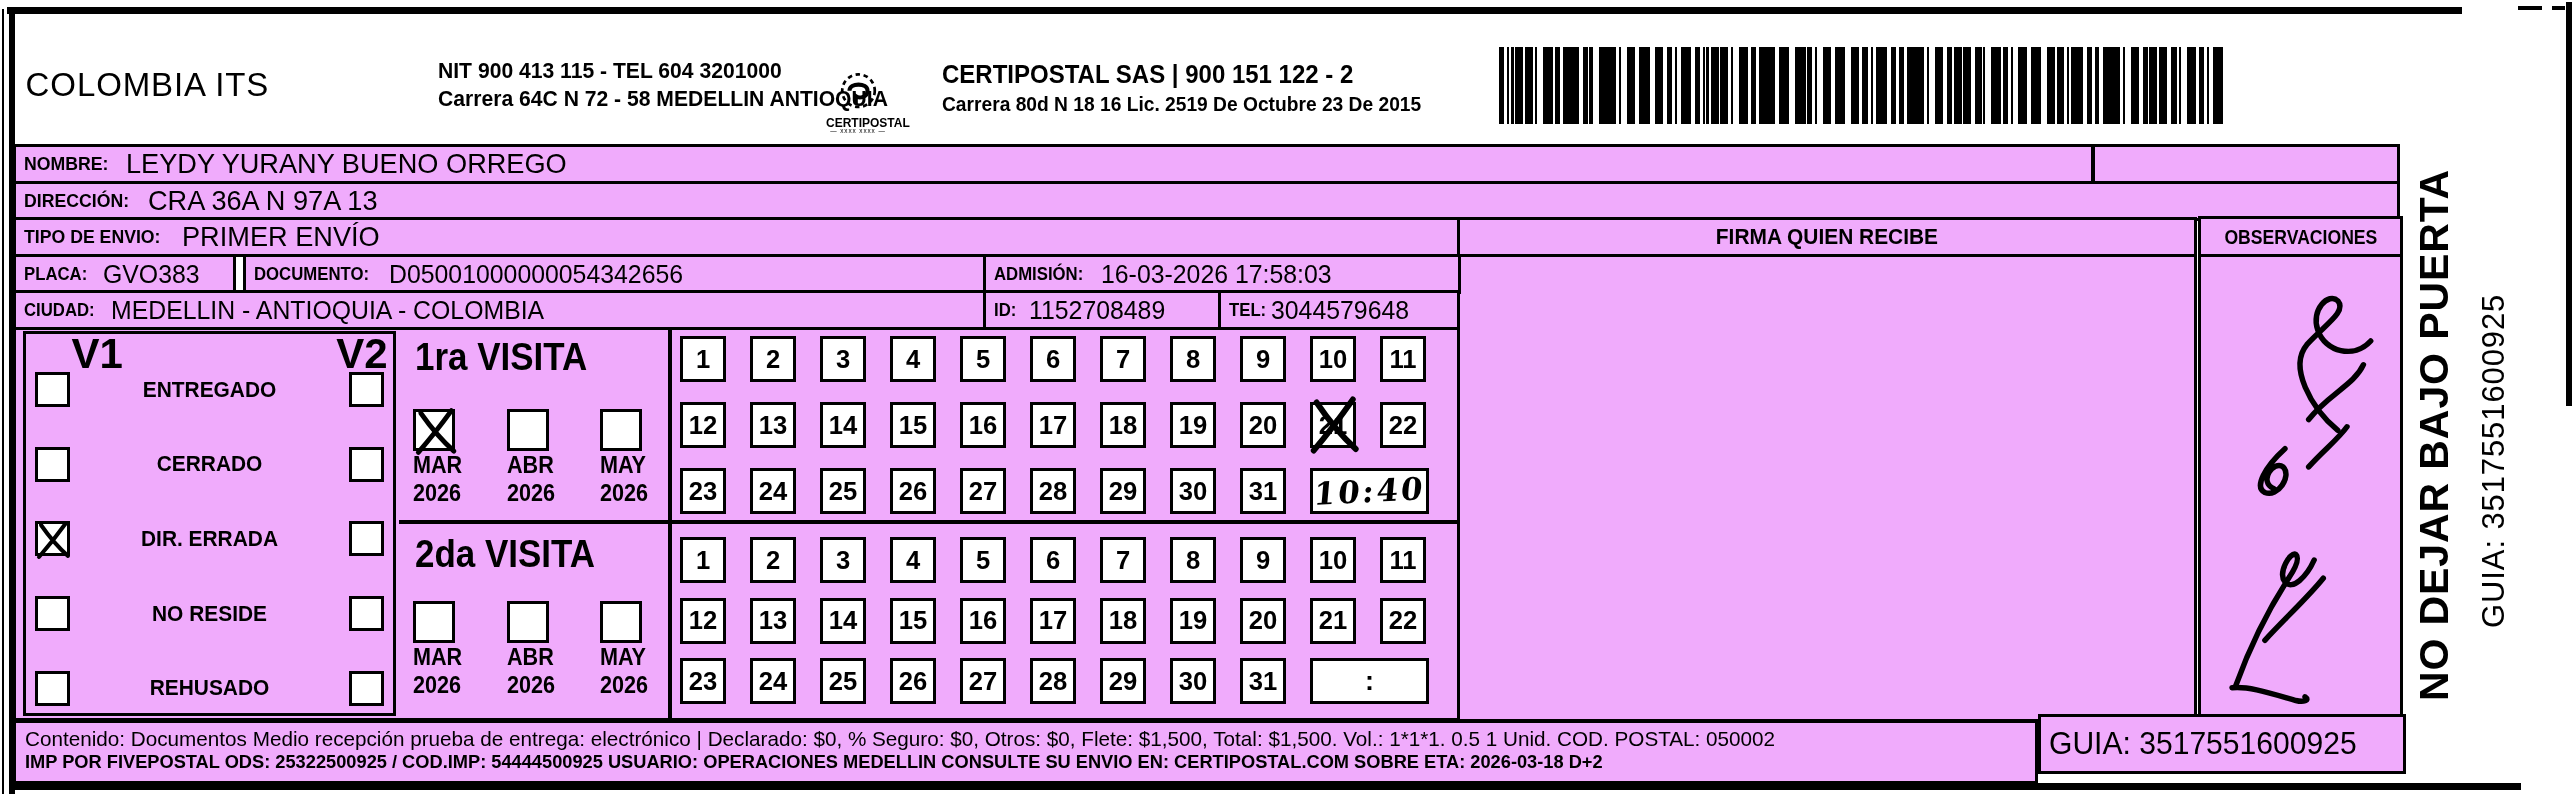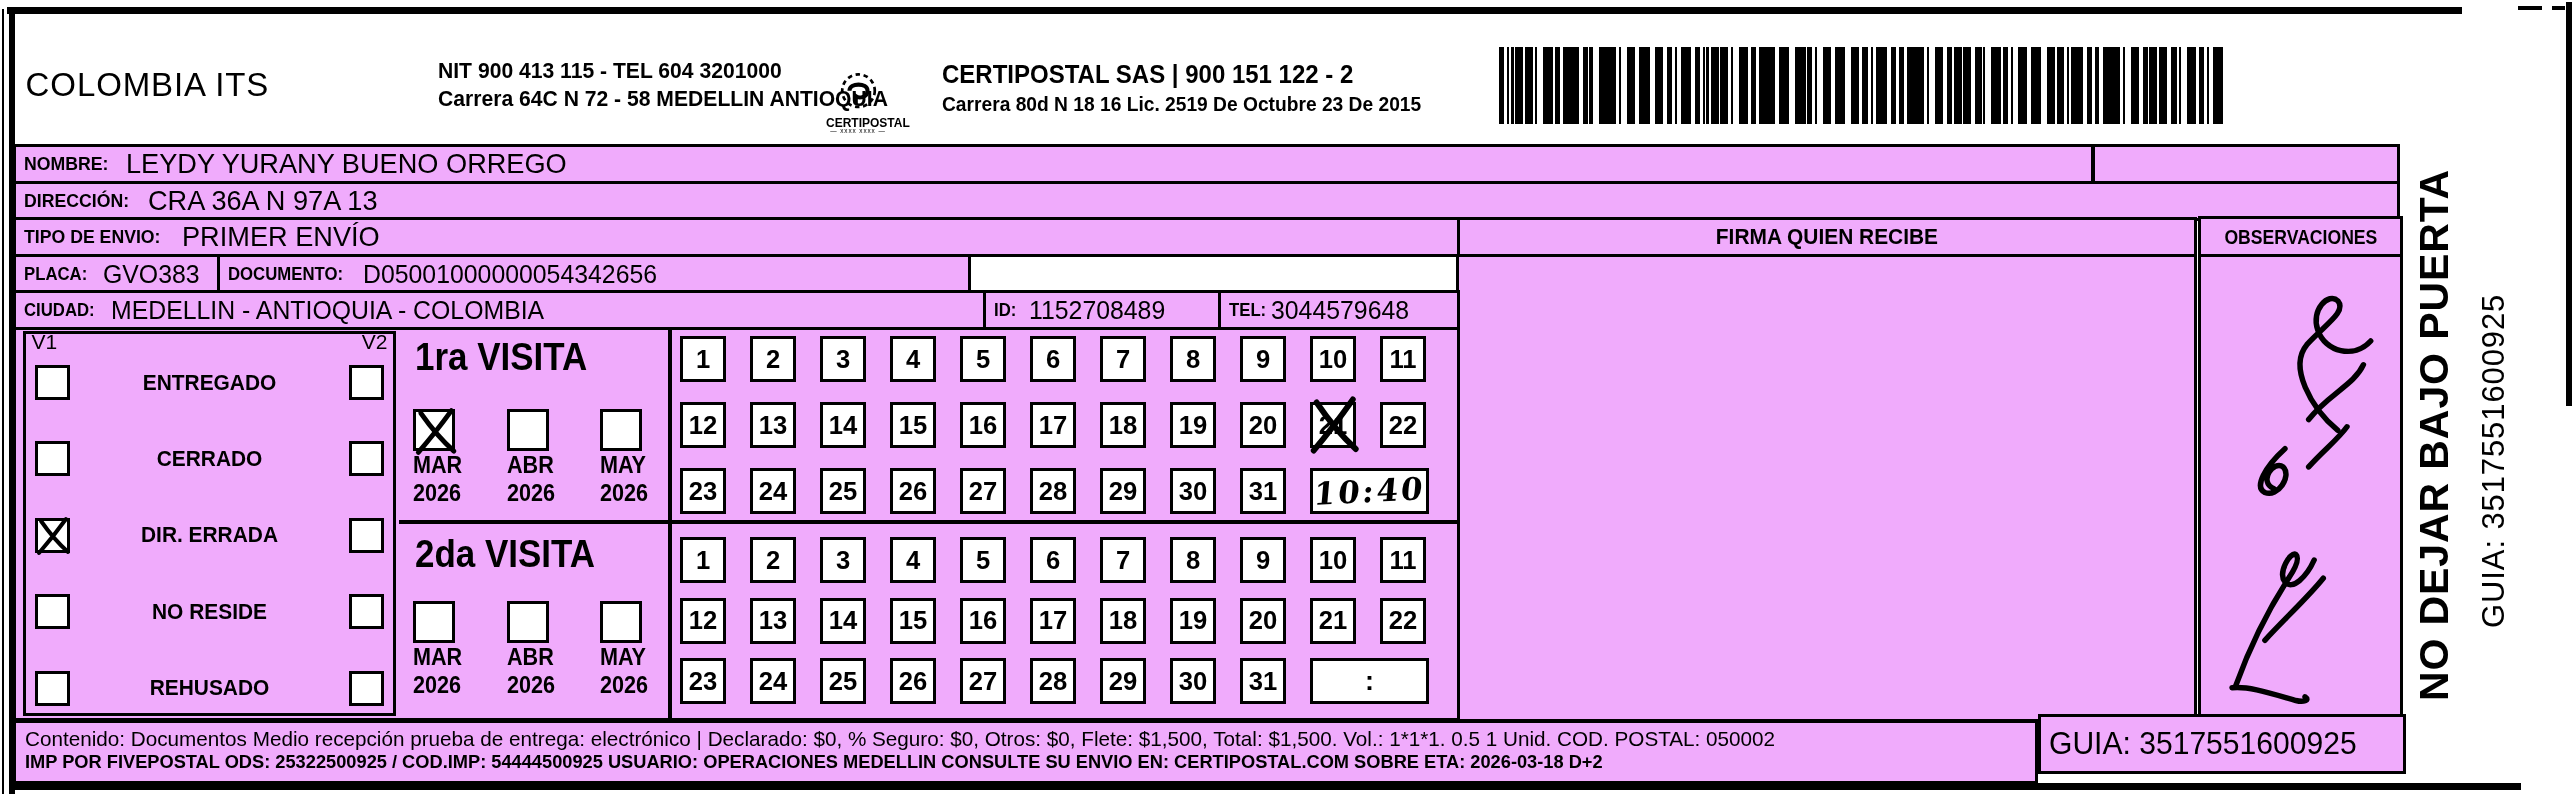--- a/index.html
+++ b/index.html
@@ -20,23 +20,23 @@
   .logo{position:absolute;left:826px;top:69px;width:64px;text-align:center;}
   .logo .cap{font-size:12px;font-weight:bold;letter-spacing:0;display:block;line-height:8.2px;}
   .logo .cap2{font-size:6.4px;display:block;letter-spacing:0.9px;}
   .barcode{position:absolute;left:1499px;top:47px;width:724px;height:77px;
     background-color:#fff;
     background-image:
       repeating-linear-gradient(90deg,#000 0 4.6px,transparent 4.6px 8.2px,#000 8.2px 10px,transparent 10px 16.4px,#000 16.4px 24px,transparent 24px 28px),
       repeating-linear-gradient(90deg,transparent 0 12px,#000 12px 14.6px,transparent 14.6px 26.5px,#000 26.5px 34px,transparent 34px 39px);}
   
   .vpanel{left:23px;top:331px;width:373px;height:385px;}
-  .vhead{position:absolute;top:-3.7px;font-size:21px;font-weight:normal;}
+  .vhead{position:absolute;top:-3.7px;font-size:42px;font-weight:bold;margin-left:40px;}
   .strows{position:absolute;left:9px;right:9px;top:31px;bottom:7.3px;display:flex;flex-direction:column;justify-content:space-between;}
-  .st-row{display:flex;align-items:center;}
+  .st-row{display:flex;align-items:center;margin-top:7px;}
   .cb{width:35px;height:35px;border:3.7px solid #000;box-sizing:border-box;position:relative;flex:0 0 auto;background:#fff;}
   .cb .xk{position:absolute;left:-4.6px;top:-4.6px;width:40px;height:40px;}
   .st-label{flex:1;text-align:center;font-weight:bold;font-size:22px;transform:scaleX(.95);}
   
   .vtitle{position:absolute;font-size:38px;font-weight:bold;transform:scaleX(.92);transform-origin:left center;white-space:nowrap;}
   .mrow{position:absolute;display:flex;gap:25.6px;}
   .mcol{display:flex;flex-direction:column;align-items:flex-start;width:68px;}
   .mcb{width:42px;height:42px;}
   .cb.mcb .xk{width:49px;height:49px;left:-5.5px;top:-5.5px;}
   .mlab{font-size:24px;font-weight:bold;line-height:28px;transform:scaleX(.9);transform-origin:left center;}
@@ -121,23 +121,27 @@
         <path d="M70 420 C92 396 118 372 134 352"></path>
         <path d="M34 472 C52 470 76 478 104 486 C112 488 120 486 114 482"></path>
       </g>
     </svg>
   </div>
 
   <div class="box frow sm" style="left:12.8px;top:254px;width:223px;height:40px;">
     <span class="row-lbl">PLACA:</span>
     <span class="row-val">GVO383</span>
   </div>
-  <div class="box frow sm" style="left:217px;top:254px;width:754px;height:40px;">
+  <div class="box frow sm" style="left:243px;top:254px;width:754px;height:40px;">
     <span class="row-lbl">DOCUMENTO:</span>
     <span class="row-val">D05001000000054342656</span>
+  </div>
+  <div class="box frow sm" style="left:983px;top:254px;width:478px;height:40px;">
+    <span class="row-lbl">ADMISIÓN:</span>
+    <span class="row-val">16-03-2026 17:58:03</span>
   </div>
 
   <div class="box frow sm" style="left:12.8px;top:290px;width:973px;height:40px;">
     <span class="row-lbl">CIUDAD:</span>
     <span class="row-val">MEDELLIN - ANTIOQUIA - COLOMBIA</span>
   </div>
   <div class="box frow sm" style="left:983px;top:290px;width:239px;height:40px;">
     <span class="row-lbl">ID:</span>
     <span class="row-val">1152708489</span>
   </div>

